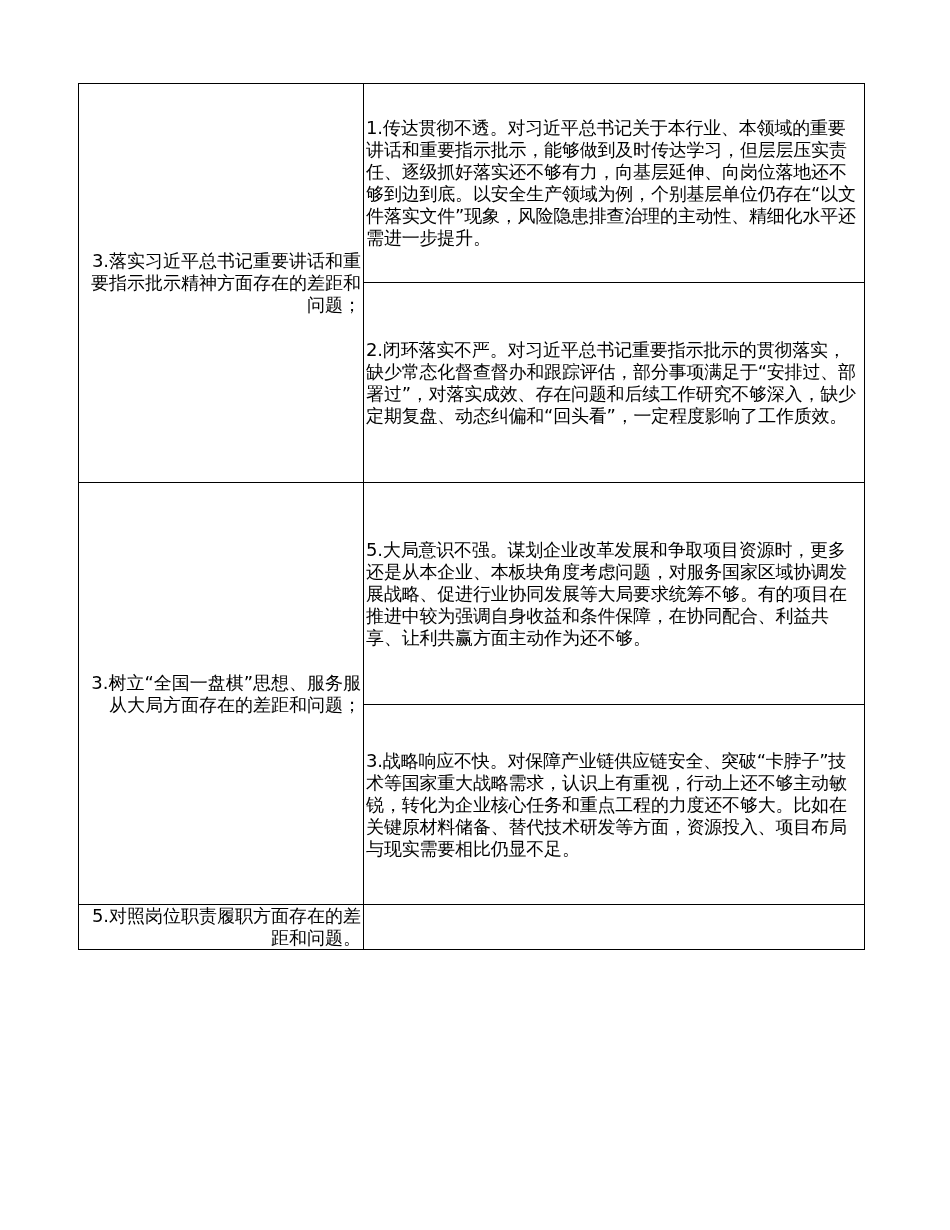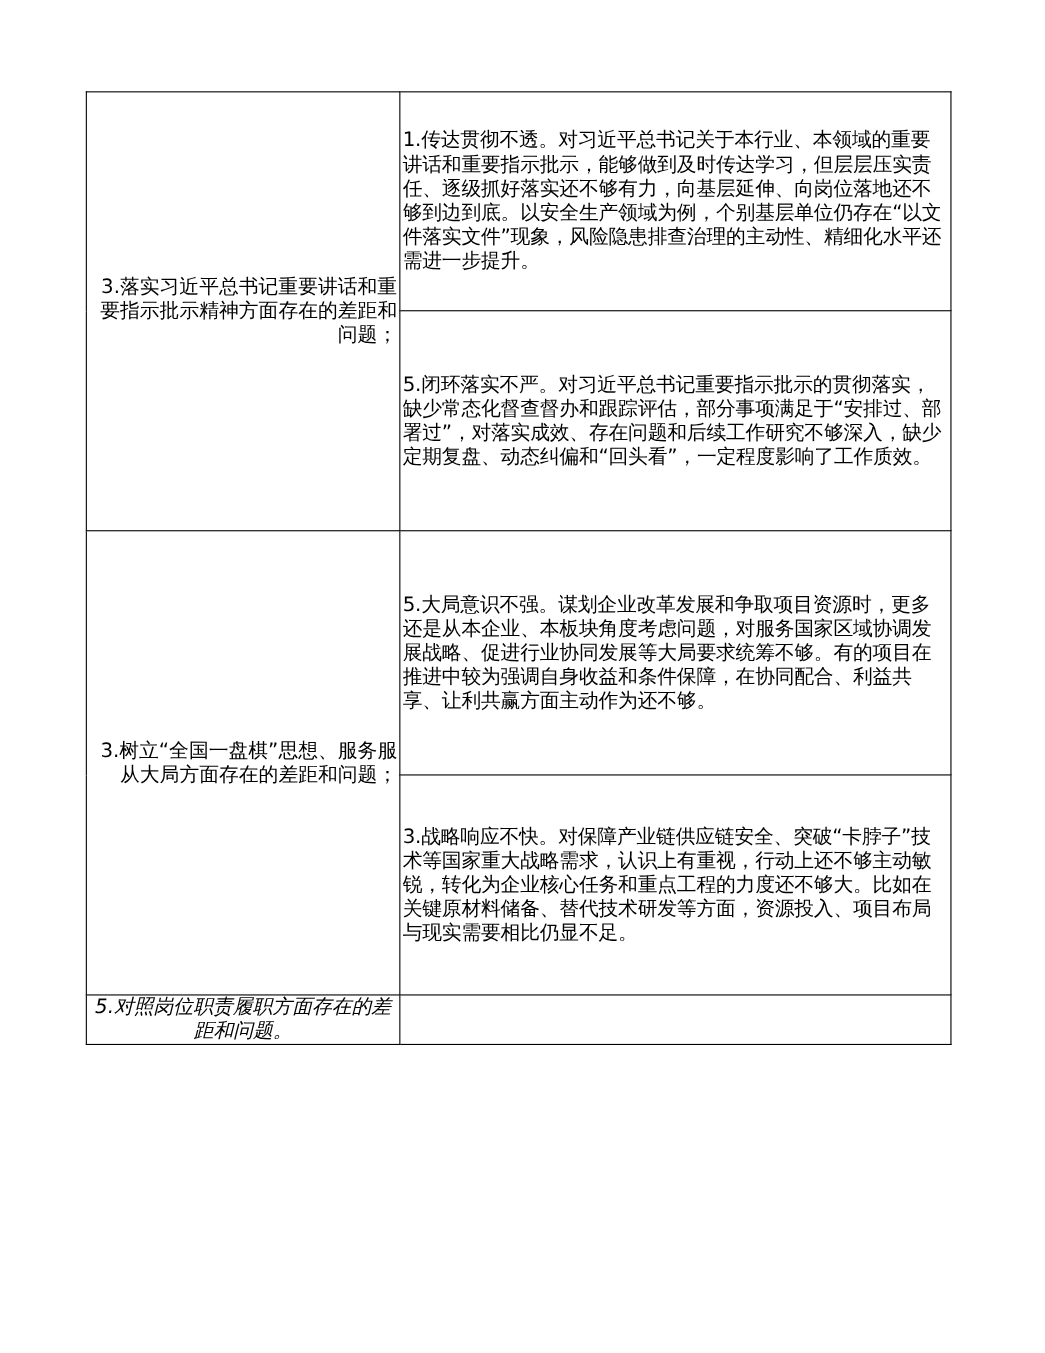--- a/index.html
+++ b/index.html
@@ -2,21 +2,21 @@
 <html><head>
 <meta charset="utf-8">
 <style>
   html, body { margin: 0; padding: 0; background: #ffffff; }
   body { width: 950px; height: 1230px; position: relative; font-family: "DejaVu Sans", "Liberation Sans", sans-serif; color: #000; }
   .sheet { position: absolute; left: 78px; top: 83px; width: 787px; border-collapse: collapse; table-layout: fixed; }
   .sheet td { border: 1px solid #000; padding: 0 2px; font-size: 18px; line-height: 22px; vertical-align: middle; overflow: hidden; }
   .col-left { width: 284px; }
   .col-right { width: 499px; }
   .left-center { text-align: right; }
-  .left-plain { text-align: center; line-height: 19px; font-size: 14.5px; font-style: italic; }
+  .left-plain { text-align: right; line-height: 19px; font-size: 14.5px; }
   .right-text { text-align: left; letter-spacing: -0.2px; }
   .r1 { height: 199px; }
   .r2 { height: 200px; }
   .r3 { height: 222px; }
   .r4 { height: 200px; }
   .r5 { height: 42px; }
 </style>
 </head>
 <body>
 
@@ -24,21 +24,21 @@
   <colgroup>
     <col class="col-left">
     <col class="col-right">
   </colgroup>
   <tbody>
     <tr class="r1">
       <td rowspan="2" class="left-center">3.落实习近平总书记重要讲话和重要指示批示精神方面存在的差距和问题；</td>
       <td class="right-text">1.传达贯彻不透。对习近平总书记关于本行业、本领域的重要讲话和重要指示批示，能够做到及时传达学习，但层层压实责任、逐级抓好落实还不够有力，向基层延伸、向岗位落地还不够到边到底。以安全生产领域为例，个别基层单位仍存在“以文件落实文件”现象，风险隐患排查治理的主动性、精细化水平还需进一步提升。</td>
     </tr>
     <tr class="r2">
-      <td class="right-text">5.闭环落实不严。对习近平总书记重要指示批示的贯彻落实，缺少常态化督查督办和跟踪评估，部分事项满足于“安排过、部署过”，对落实成效、存在问题和后续工作研究不够深入，缺少定期复盘、动态纠偏和“回头看”，一定程度影响了工作质效。</td>
+      <td class="right-text">2.闭环落实不严。对习近平总书记重要指示批示的贯彻落实，缺少常态化督查督办和跟踪评估，部分事项满足于“安排过、部署过”，对落实成效、存在问题和后续工作研究不够深入，缺少定期复盘、动态纠偏和“回头看”，一定程度影响了工作质效。</td>
     </tr>
     <tr class="r3">
       <td rowspan="2" class="left-center">3.树立“全国一盘棋”思想、服务服从大局方面存在的差距和问题；</td>
       <td class="right-text">5.大局意识不强。谋划企业改革发展和争取项目资源时，更多还是从本企业、本板块角度考虑问题，对服务国家区域协调发展战略、促进行业协同发展等大局要求统筹不够。有的项目在推进中较为强调自身收益和条件保障，在协同配合、利益共享、让利共赢方面主动作为还不够。</td>
     </tr>
     <tr class="r4">
       <td class="right-text">3.战略响应不快。对保障产业链供应链安全、突破“卡脖子”技术等国家重大战略需求，认识上有重视，行动上还不够主动敏锐，转化为企业核心任务和重点工程的力度还不够大。比如在关键原材料储备、替代技术研发等方面，资源投入、项目布局与现实需要相比仍显不足。</td>
     </tr>
     <tr class="r5">
       <td class="left-plain">5.对照岗位职责履职方面存在的差距和问题。</td>

